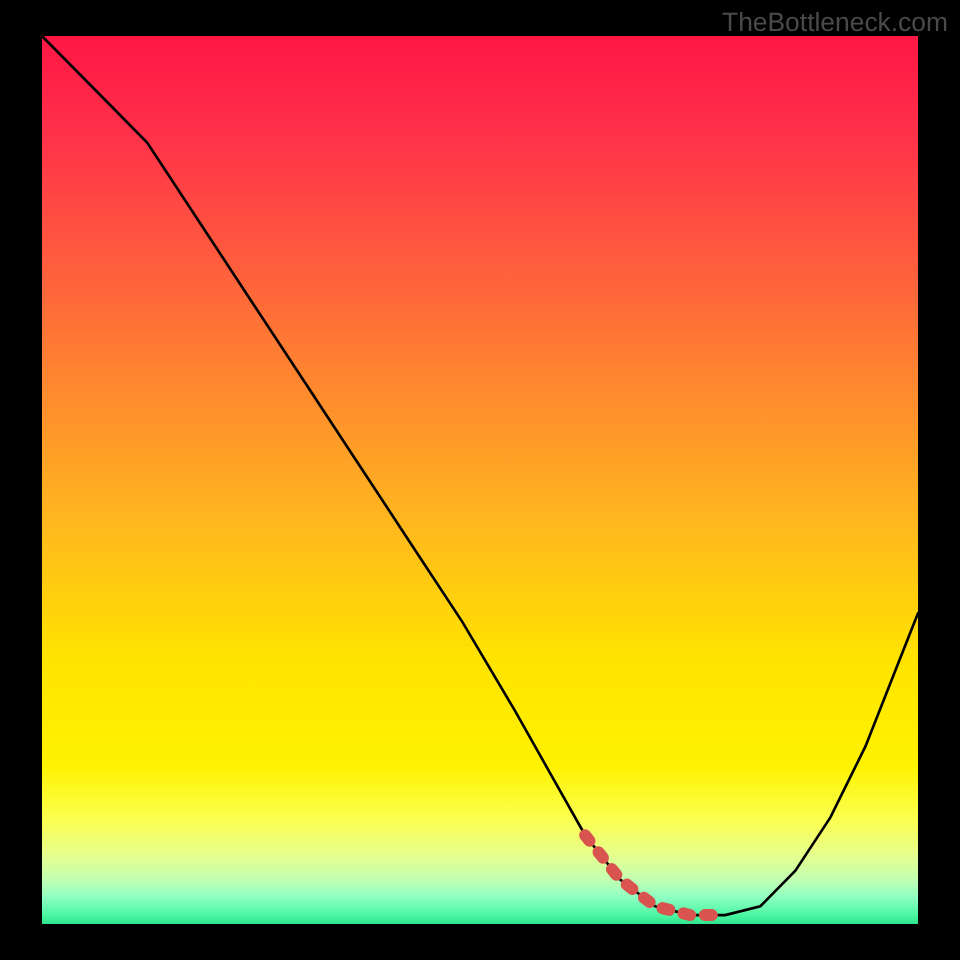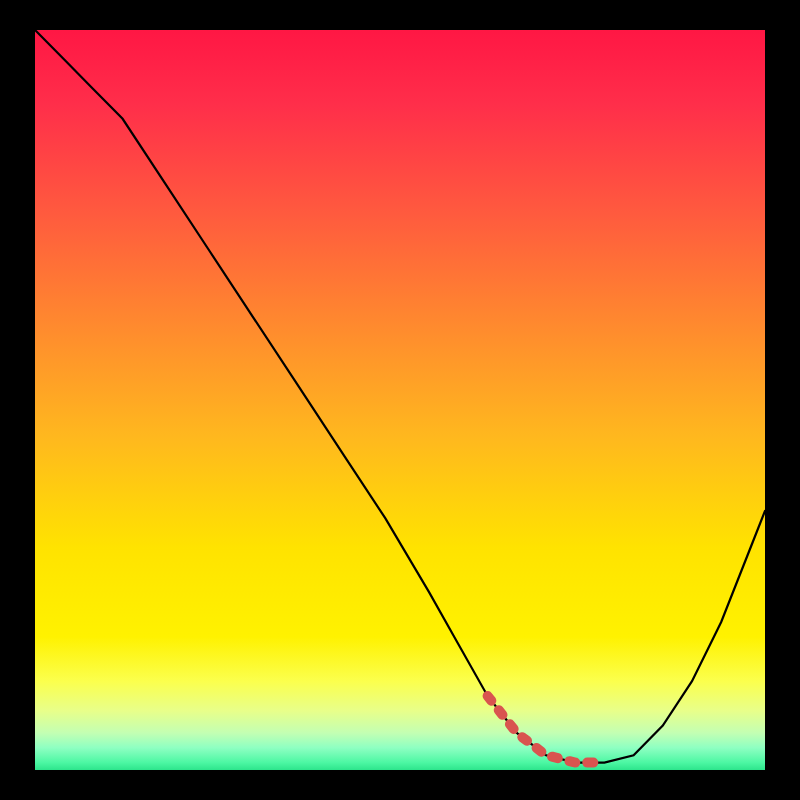--- a/index.html
+++ b/index.html
@@ -33,20 +33,21 @@
     position: absolute;
     left: 0;
     top: 0;
     width: 100%;
     height: 100%;
   }
 </style>
 </head>
 <body>
 <div class="container">
+  <div class="watermark">TheBottleneck.com</div>
 
   <div class="plot-area">
     <svg class="gradient-bg" viewBox="0 0 730 740" preserveAspectRatio="none">
       <defs>
         <linearGradient id="bgGrad" x1="0" y1="0" x2="0" y2="1">
           <stop offset="0%" stop-color="#ff1744"></stop>
           <stop offset="10%" stop-color="#ff2e4a"></stop>
           <stop offset="25%" stop-color="#ff5b3e"></stop>
           <stop offset="40%" stop-color="#ff8a2e"></stop>
           <stop offset="55%" stop-color="#ffb81e"></stop>

